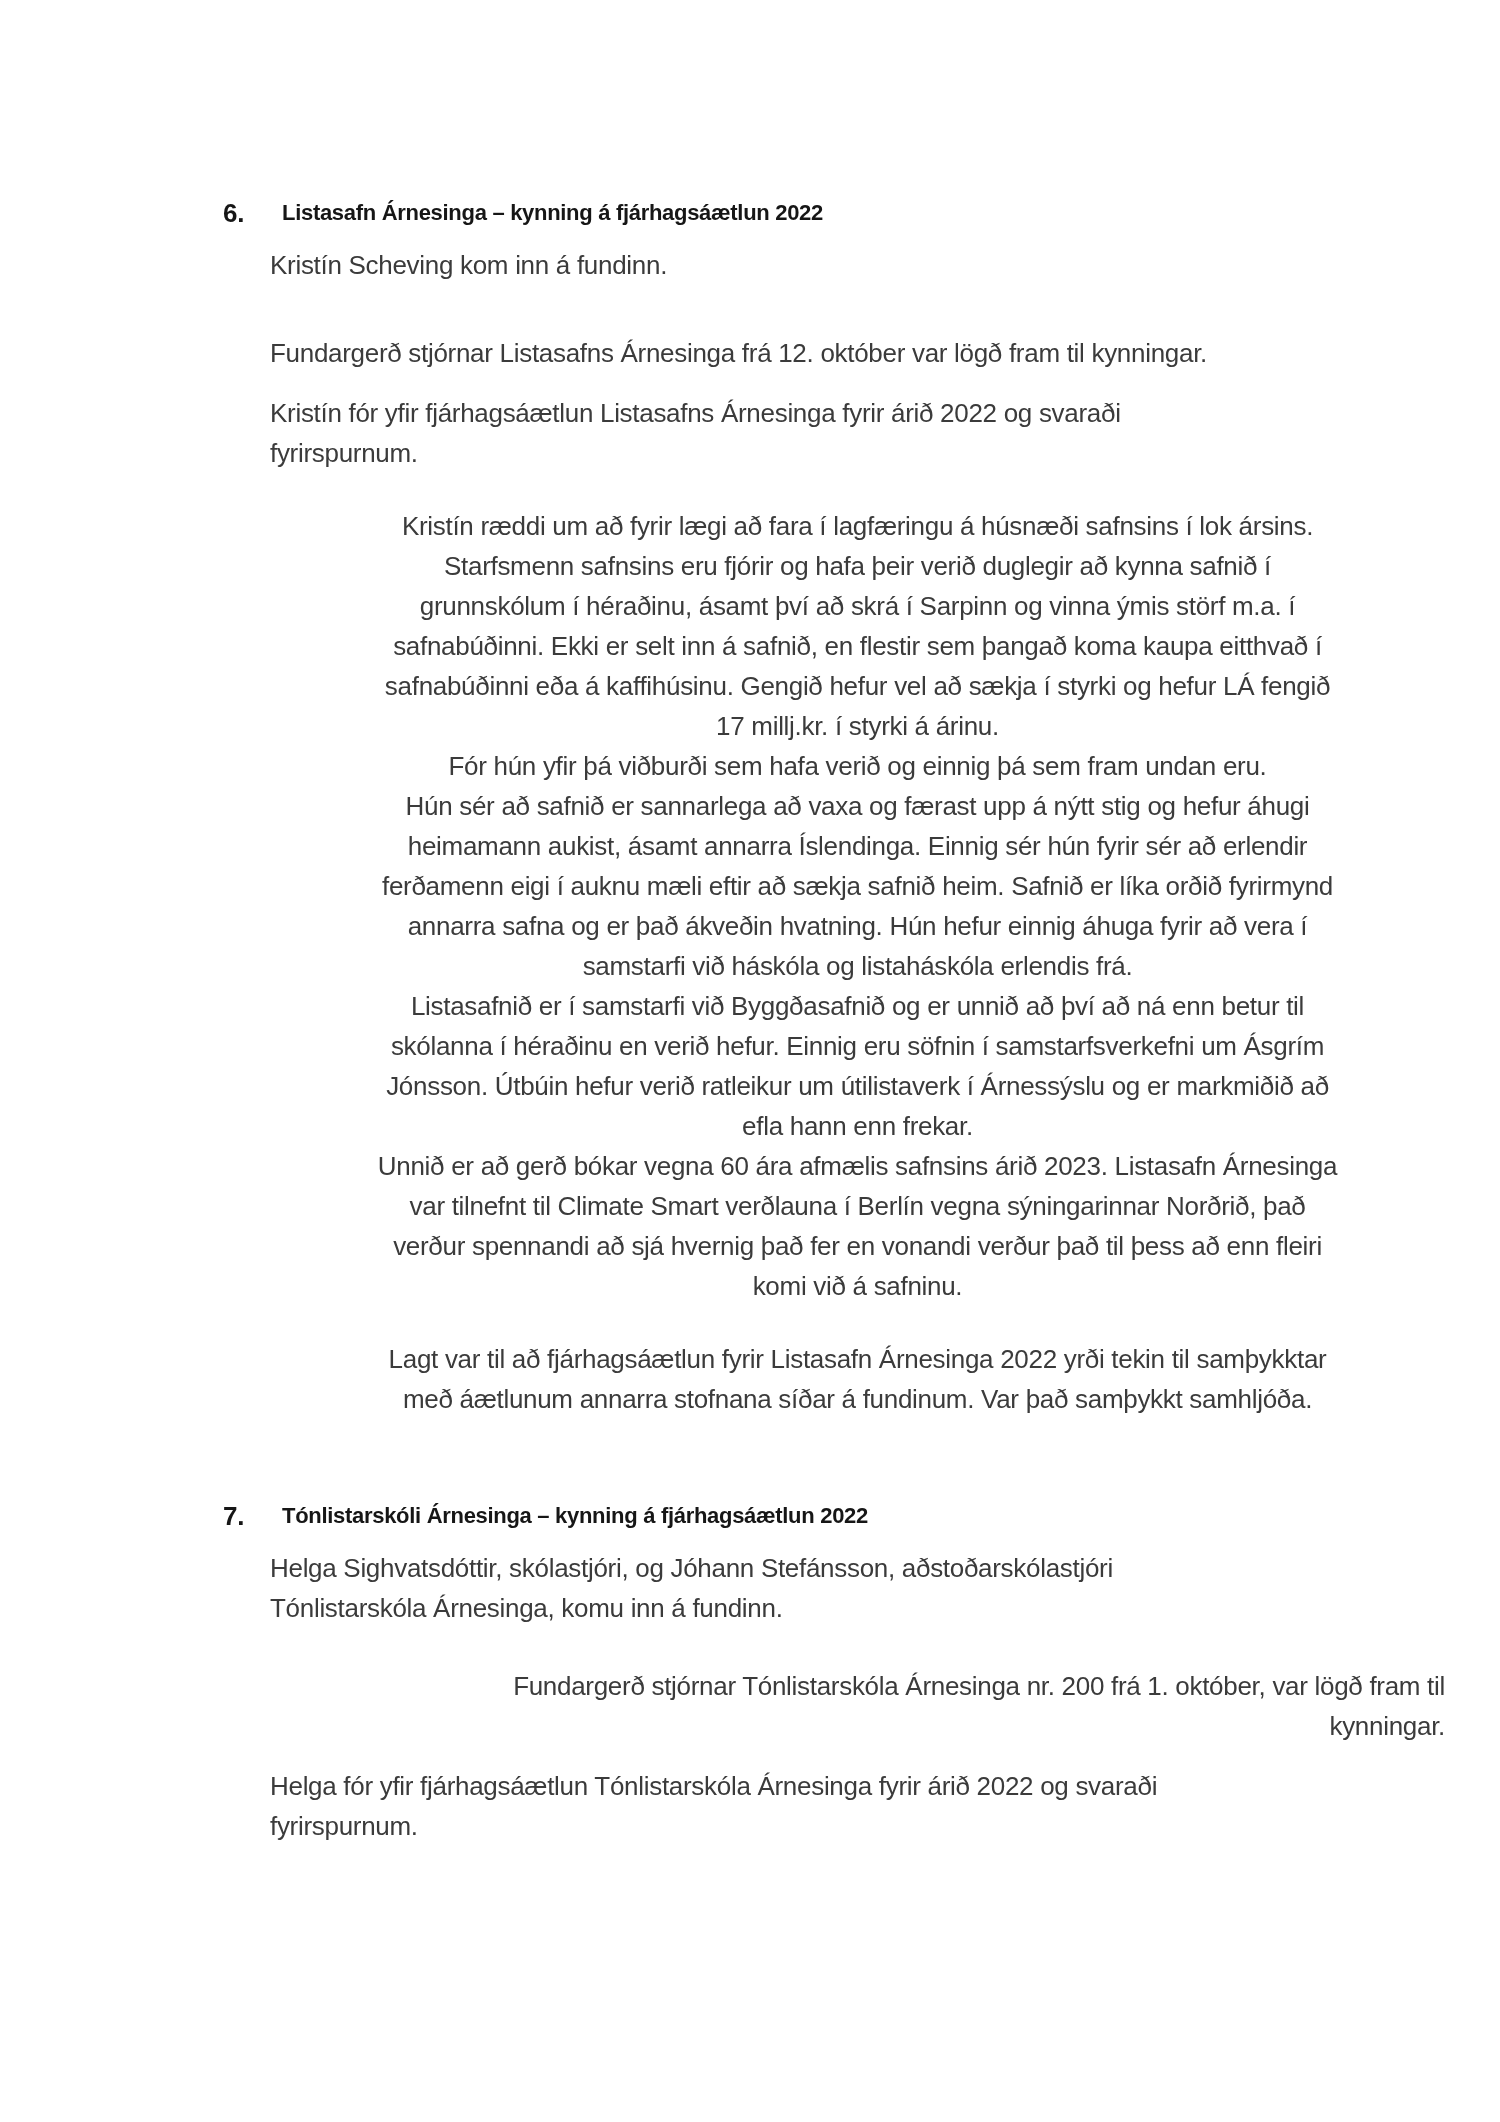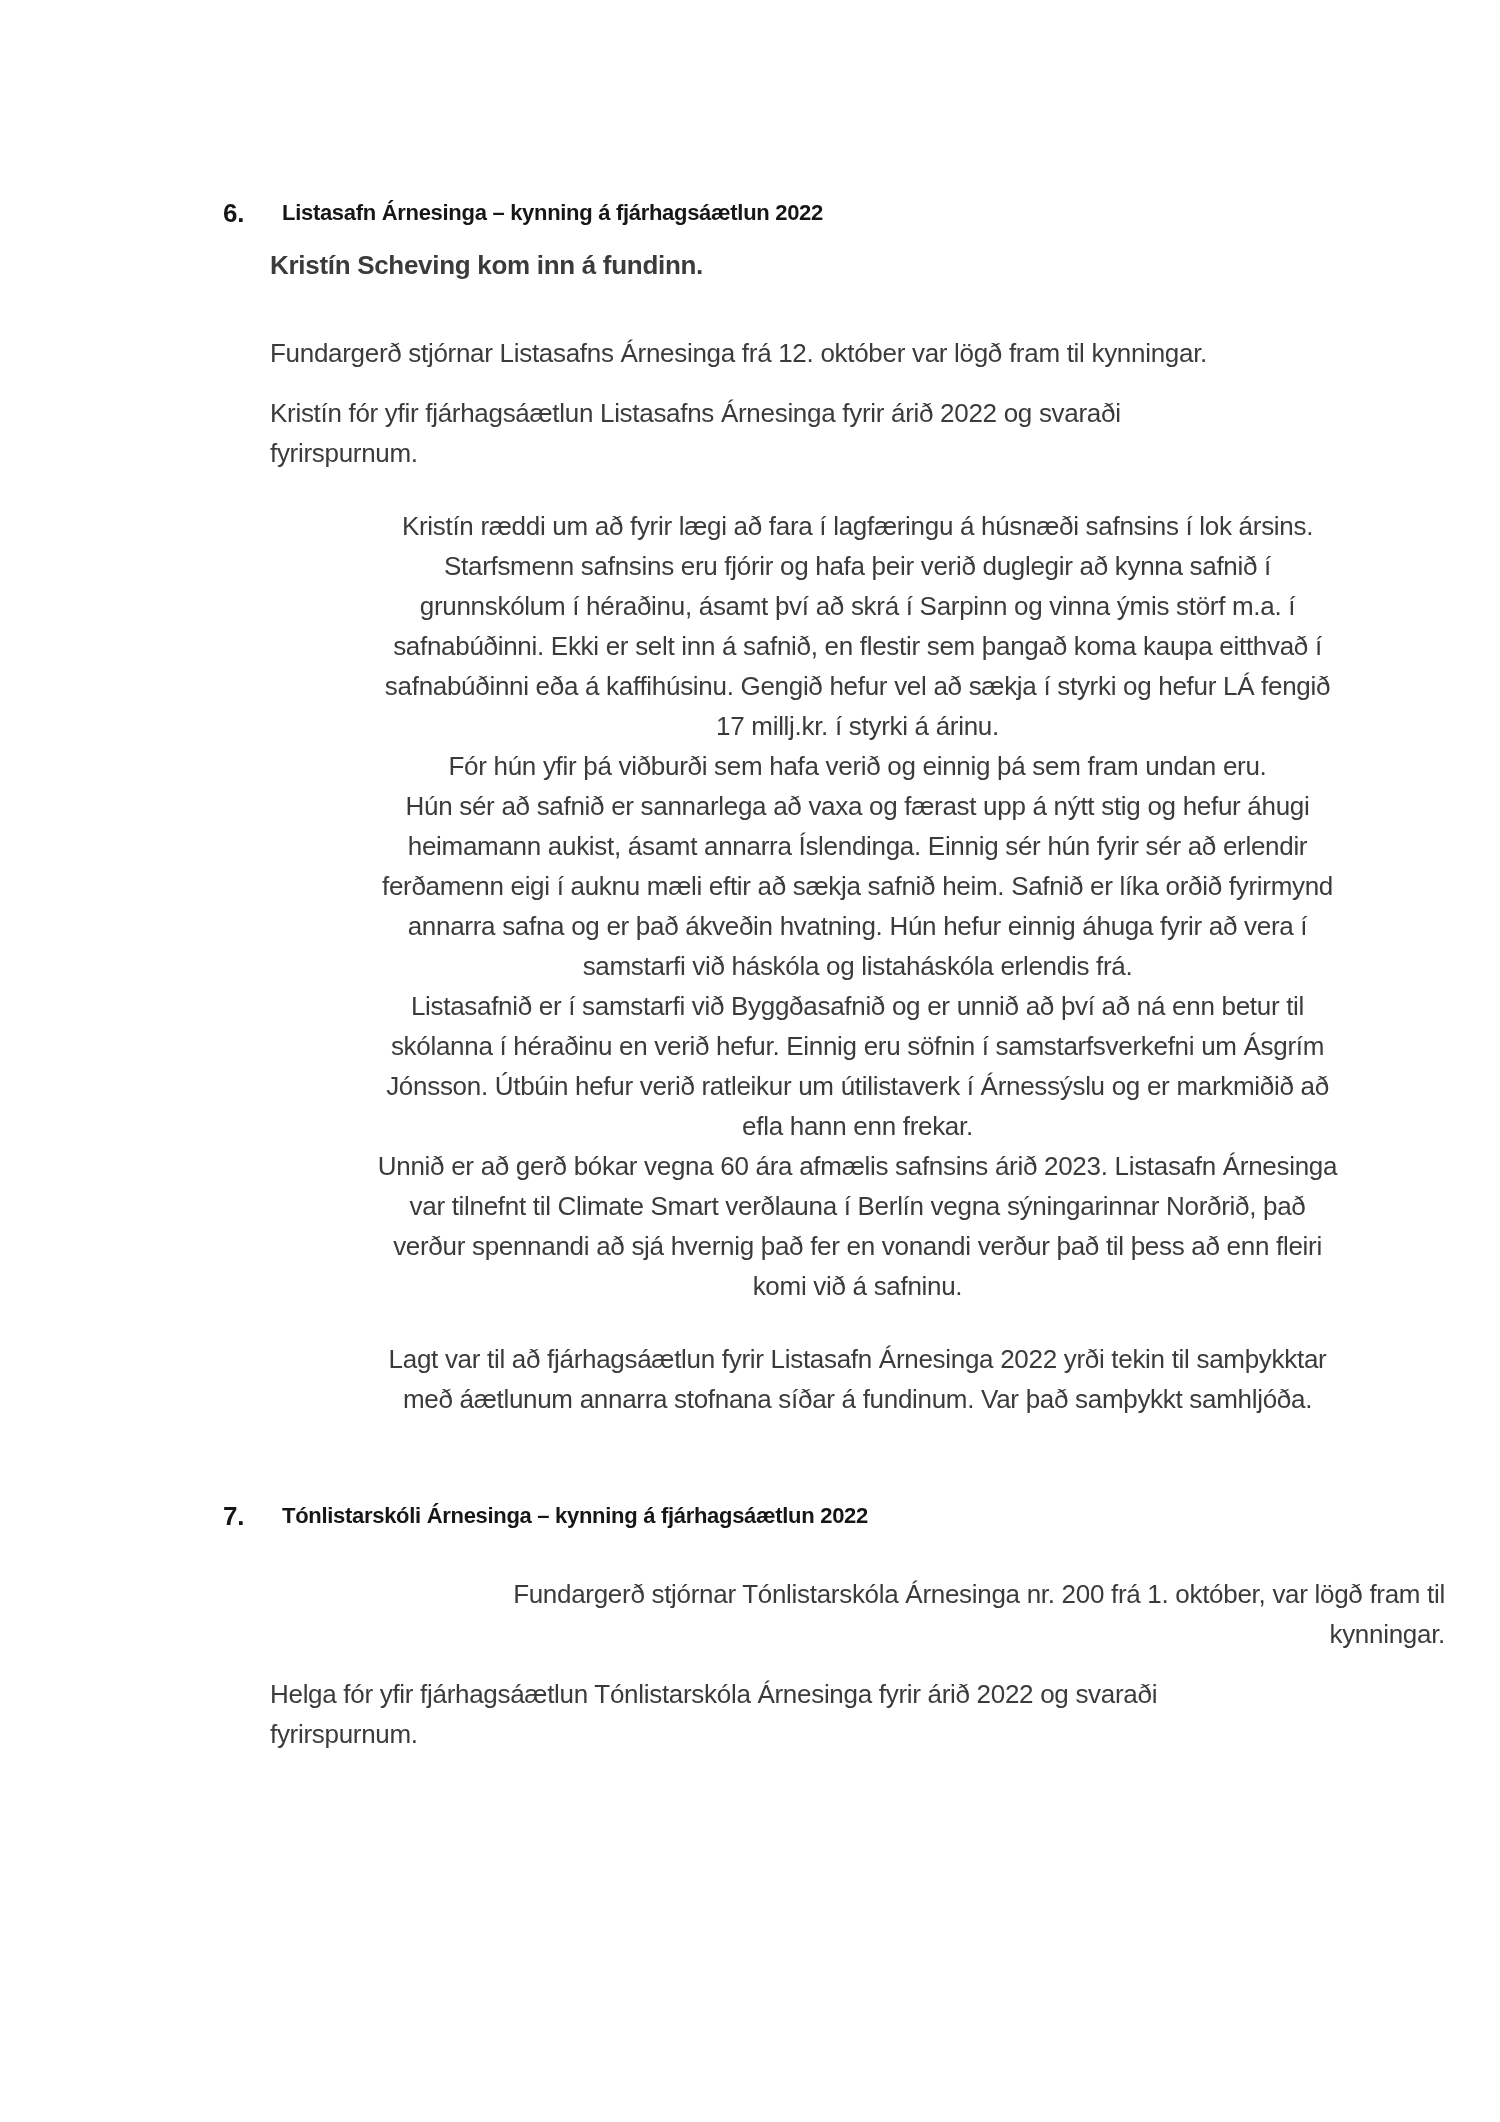--- a/index.html
+++ b/index.html
@@ -40,21 +40,21 @@
     font-weight: 700;
     line-height: 40px;
     letter-spacing: -0.3px;
     color: #161616;
   }
   .para {
     margin: 0;
     max-width: 1175px;
     white-space: pre-line;
   }
-  .mt-0  { margin-top: 8px; font-weight: bold; }
+  .mt-0  { margin-top: 8px; }
   .mt-15 { margin-top: 15px; }
   .mt-20 { margin-top: 20px; }
   .mt-33 { margin-top: 33px; text-align: center; }
   .mt-38 { margin-top: 38px; text-align: right; }
   .mt-60 { margin-top: 48px; }
   .mt-77 { margin-top: 77px; }
 </style>
 </head>
 <body>
 
@@ -91,19 +91,21 @@
 komi við á safninu.</p>
     <p class="para mt-33">Lagt var til að fjárhagsáætlun fyrir Listasafn Árnesinga 2022 yrði tekin til samþykktar
 með áætlunum annarra stofnana síðar á fundinum. Var það samþykkt samhljóða.</p>
   </section>
 
   <section class="mt-77">
     <div class="section-head">
       <span class="item-number">7.</span>
       <h2 class="item-title">Tónlistarskóli Árnesinga – kynning á fjárhagsáætlun 2022</h2>
     </div>
+    <p class="para mt-0">Helga Sighvatsdóttir, skólastjóri, og Jóhann Stefánsson, aðstoðarskólastjóri
+Tónlistarskóla Árnesinga, komu inn á fundinn.</p>
     <p class="para mt-38">Fundargerð stjórnar Tónlistarskóla Árnesinga nr. 200 frá 1. október, var lögð fram til
 kynningar.</p>
     <p class="para mt-20">Helga fór yfir fjárhagsáætlun Tónlistarskóla Árnesinga fyrir árið 2022 og svaraði
 fyrirspurnum.</p>
   </section>
 
 </div>
 
 </body></html>

